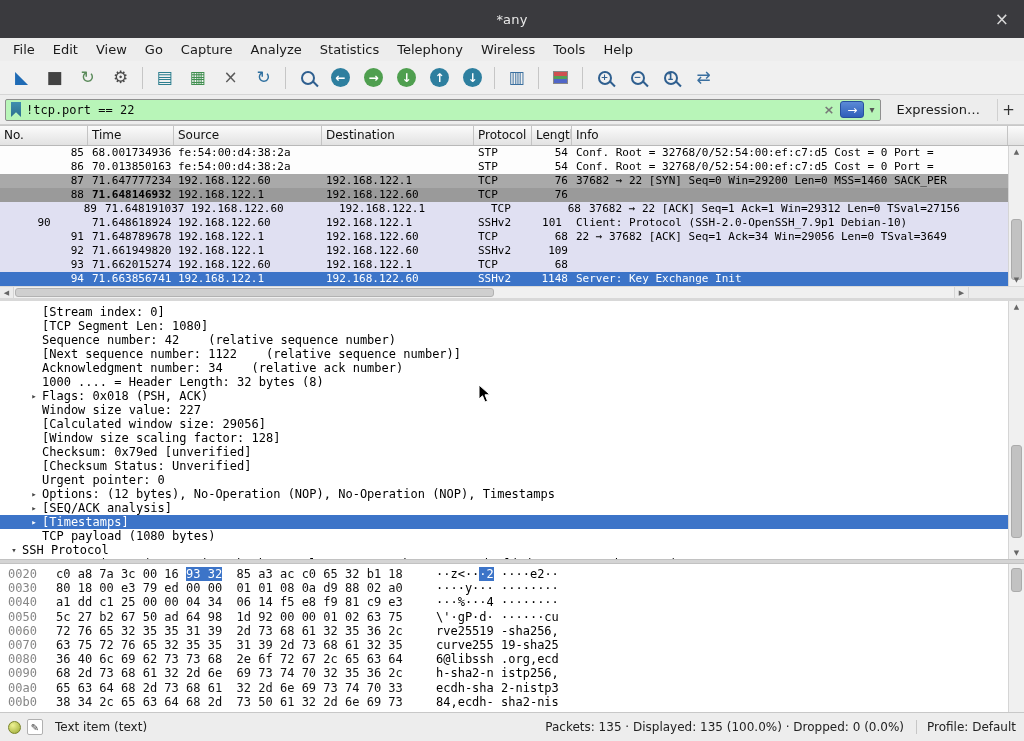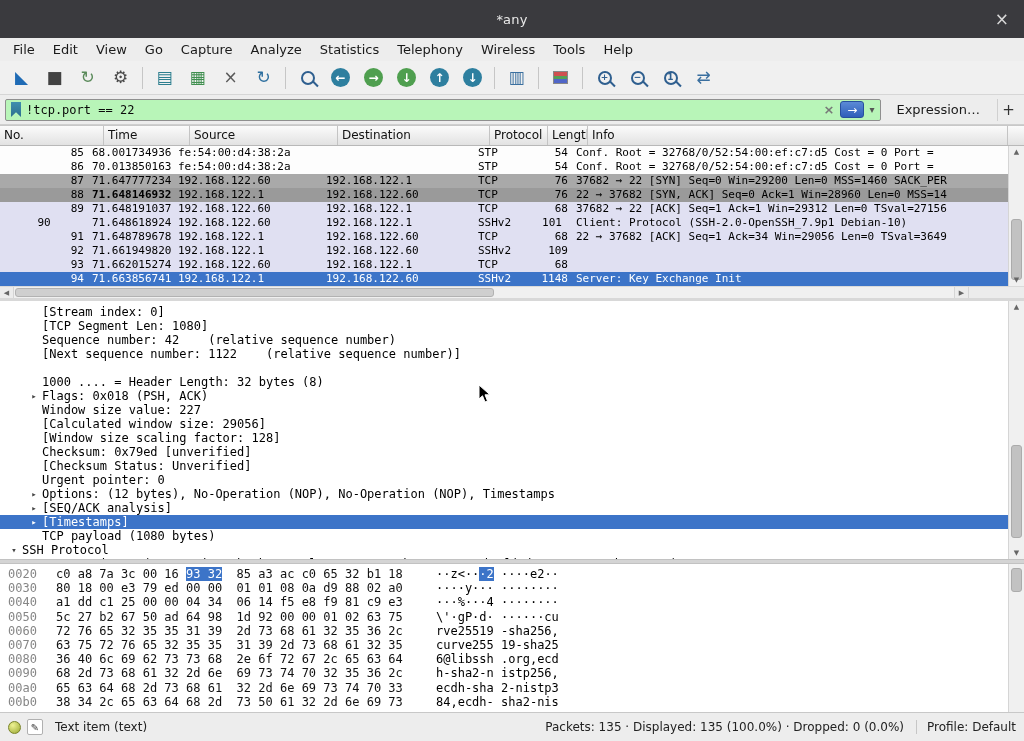--- a/index.html
+++ b/index.html
@@ -197,21 +197,21 @@
       <span class="filter-clear">×</span>
       <span class="filter-apply">→</span>
       <span class="filter-drop">▾</span>
     </div>
     <span class="expression-btn">Expression…</span>
     <span class="add-btn">+</span>
   </div>
 
   <div class="plist">
     <div class="plist-header" id="plist-header">
-        <span class="pcol" style="width: 104px;">No.</span>
+        <span class="pcol" style="width: 88px;">No.</span>
         <span class="pcol" style="width: 86px;">Time</span>
         <span class="pcol" style="width: 148px;">Source</span>
         <span class="pcol" style="width: 152px;">Destination</span>
         <span class="pcol" style="width: 58px;">Protocol</span>
         <span class="pcol" style="width: 40px;">Length</span>
         <span class="pcol" style="width: auto; flex: 1 1 0%;">Info</span>
       </div>
     <div class="plist-body" id="plist-body">
         <div class="prow r-stp">
           <span class="pcell" style="width: 88px; text-align: right;">85</span>
@@ -240,24 +240,23 @@
           <span class="pcell" style="width: 40px; text-align: right;">76</span>
           <span class="pcell" style="width: auto; flex: 1 1 0%;">37682 → 22 [SYN] Seq=0 Win=29200 Len=0 MSS=1460 SACK_PER</span>
         </div>
         <div class="prow r-gray-b">
           <span class="pcell" style="width: 88px; text-align: right;">88</span>
           <span class="pcell" style="width: 86px; font-weight: bold;">71.648146932</span>
           <span class="pcell" style="width: 148px;">192.168.122.1</span>
           <span class="pcell" style="width: 152px;">192.168.122.60</span>
           <span class="pcell" style="width: 58px;">TCP</span>
           <span class="pcell" style="width: 40px; text-align: right;">76</span>
-          <span class="pcell" style="width: auto; flex: 1 1 0%;">22 → 37682 [SYN, ACK] Seq=0 Ack=1 Win=28960 Len=0 MSS=14</span>
         </div>
         <div class="prow r-tcp">
-          <span class="pcell" style="width: 88px; text-align: right;">89</span>
+          <span class="pcell" style="width: 88px; text-align: right; margin-left: 13px;">89</span>
           <span class="pcell" style="width: 86px;">71.648191037</span>
           <span class="pcell" style="width: 148px;">192.168.122.60</span>
           <span class="pcell" style="width: 152px;">192.168.122.1</span>
           <span class="pcell" style="width: 58px;">TCP</span>
           <span class="pcell" style="width: 40px; text-align: right;">68</span>
           <span class="pcell" style="width: auto; flex: 1 1 0%;">37682 → 22 [ACK] Seq=1 Ack=1 Win=29312 Len=0 TSval=27156</span>
         </div>
         <div class="prow r-tcp">
           <span class="pcell" style="width: 88px; text-align: center;">90</span>
           <span class="pcell" style="width: 86px;">71.648618924</span>
@@ -337,20 +336,21 @@
       <div class="dline">
         <span class="darrow" style="margin-left: 20px;"></span>
         <span class="dtext">Sequence number: 42    (relative sequence number)</span>
       </div>
       <div class="dline">
         <span class="darrow" style="margin-left: 20px;"></span>
         <span class="dtext">[Next sequence number: 1122    (relative sequence number)]</span>
       </div>
       <div class="dline">
         <span class="darrow" style="margin-left: 20px;"></span>
+        <span class="dtext">Acknowledgment number: 34    (relative ack number)</span>
       </div>
       <div class="dline">
         <span class="darrow" style="margin-left: 20px;"></span>
         <span class="dtext">1000 .... = Header Length: 32 bytes (8)</span>
       </div>
       <div class="dline">
         <span class="darrow" style="margin-left: 20px;">▸</span>
         <span class="dtext">Flags: 0x018 (PSH, ACK)</span>
       </div>
       <div class="dline">

